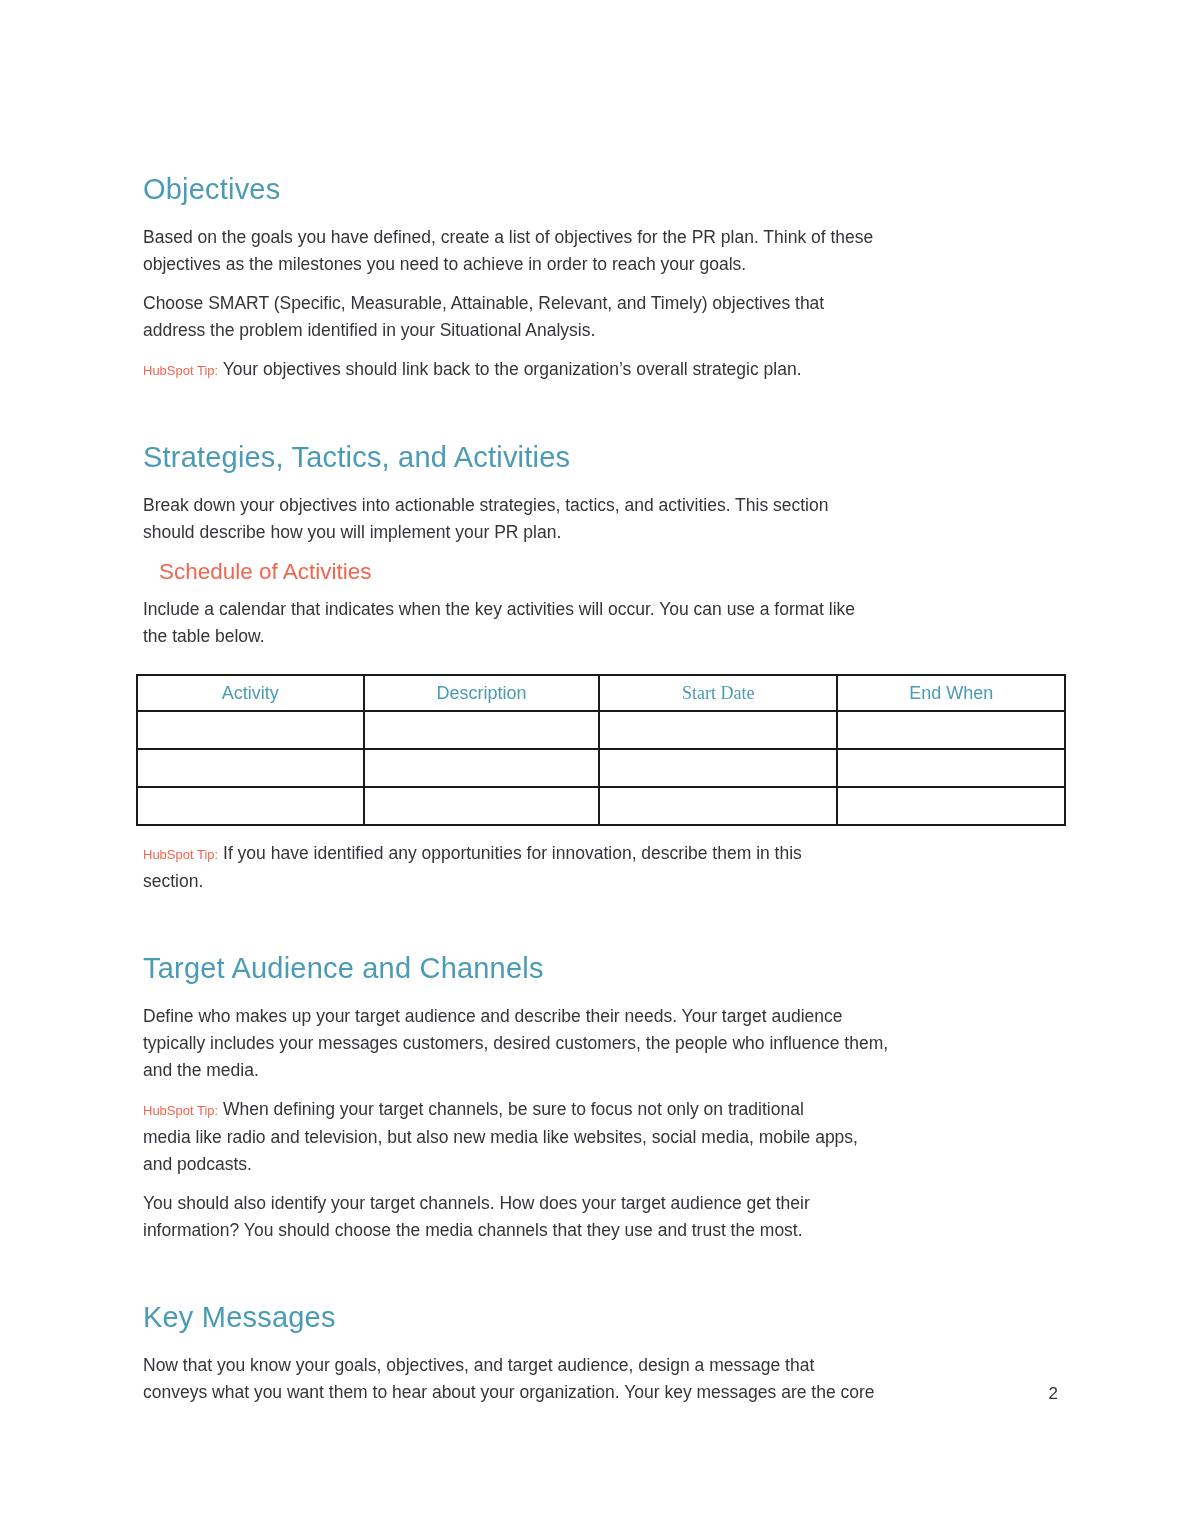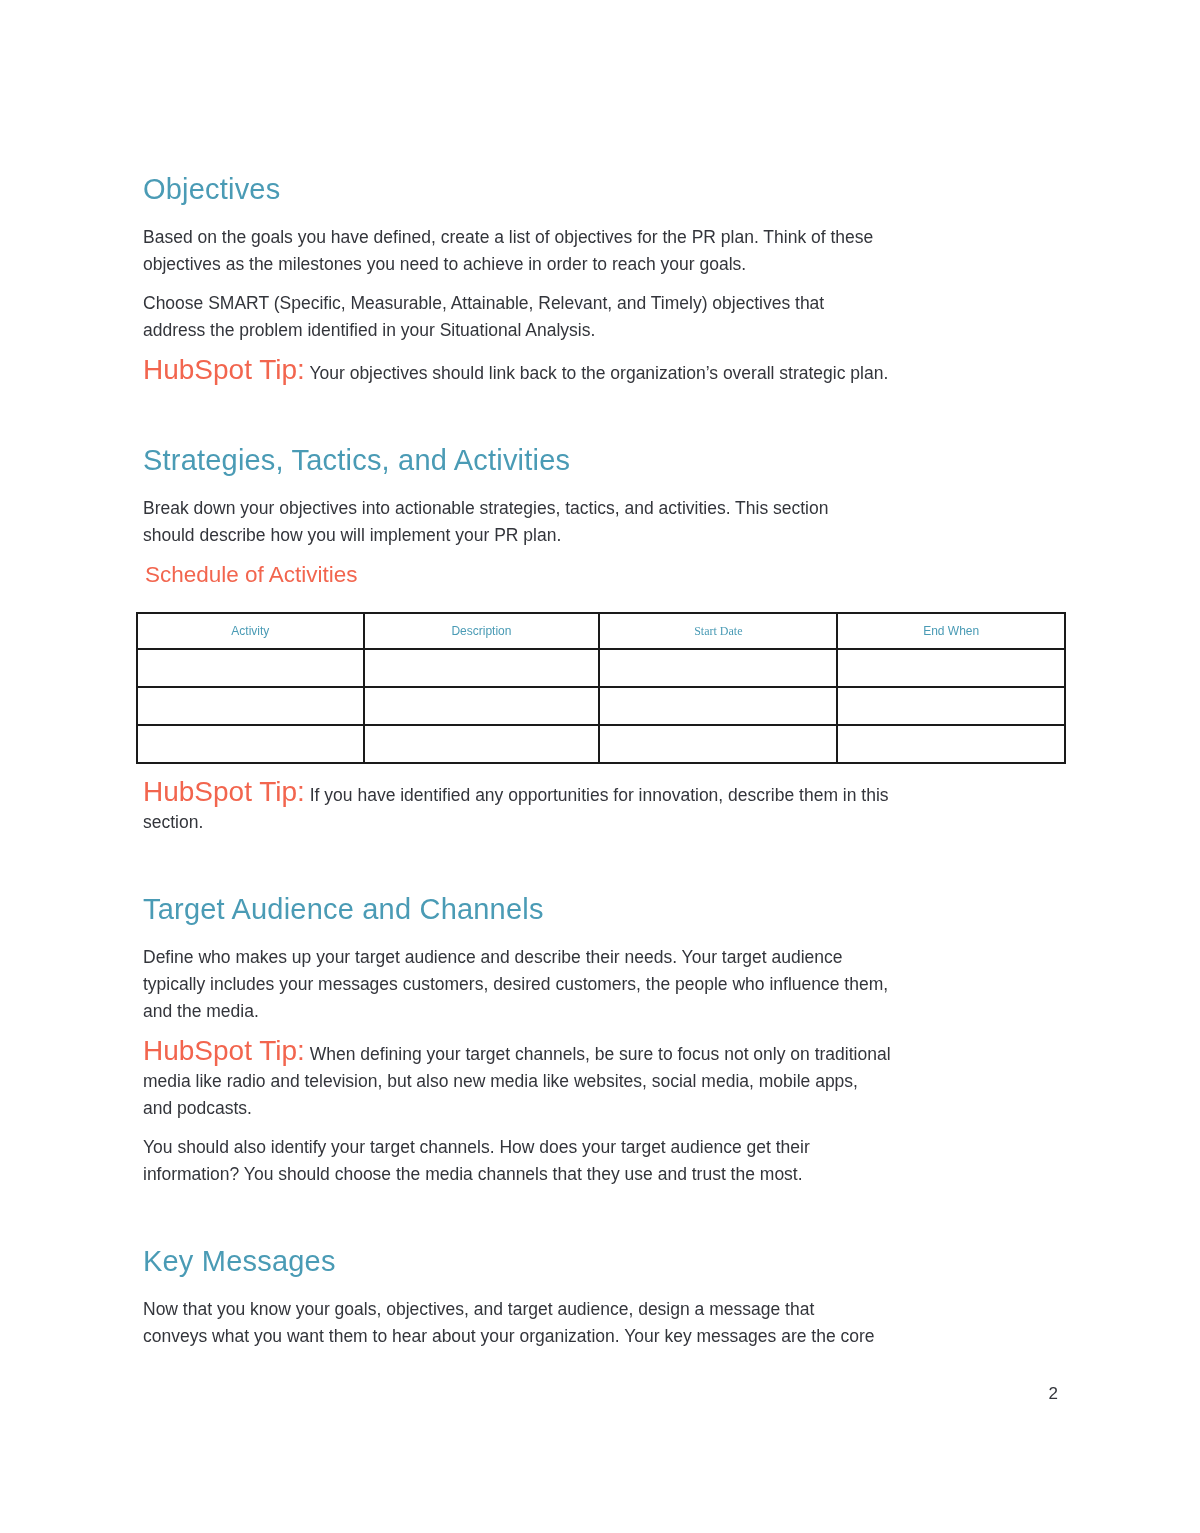--- a/index.html
+++ b/index.html
@@ -25,47 +25,47 @@
     color: #4A9BB5;
     margin: 0 0 17px 0;
     letter-spacing: 0.2px;
   }
   h1.sec-heading.section-gap { margin-top: 56px; }
   h2.sub-heading {
     font-size: 22.5px;
     line-height: 27px;
     font-weight: 400;
     color: #F2654E;
-    margin: 12px 0 11px 2px;
+    margin: 12px 0 11px 16px;
   }
   p.body-text {
     font-size: 17.5px;
     line-height: 27px;
     margin: 10px 0 12px 0;
     white-space: pre-line;
   }
   p.body-text.tight { margin-bottom: 0; }
   p.tip { margin-top: 12px; }
   p.tip.after-table { margin-top: 14px; }
   .tip-label {
-    font-size: 28px;
+    font-size: 13px;
     color: #F2654E;
   }
   table.schedule {
     border-collapse: collapse;
     table-layout: fixed;
     width: 930px;
     margin: 24px 0 0 -7px;
   }
   table.schedule th, table.schedule td {
     border: 2px solid #1A1A1A;
   }
   table.schedule th {
     height: 34px;
-    font-size: 12px;
+    font-size: 18px;
     font-weight: 400;
     color: #4A9BB5;
     vertical-align: middle;
     padding: 0 4px;
   }
   table.schedule td {
     height: 36px;
     font-size: 17px;
     padding: 0 6px;
   }
@@ -90,20 +90,22 @@
   <p class="body-text">Based on the goals you have defined, create a list of objectives for the PR plan. Think of these
 objectives as the milestones you need to achieve in order to reach your goals.</p>
   <p class="body-text">Choose SMART (Specific, Measurable, Attainable, Relevant, and Timely) objectives that
 address the problem identified in your Situational Analysis.</p>
   <p class="body-text tip"><span class="tip-label">HubSpot Tip:</span> <span>Your objectives should link back to the organization’s overall strategic plan.</span></p>
 
   <h1 class="sec-heading section-gap">Strategies, Tactics, and Activities</h1>
   <p class="body-text">Break down your objectives into actionable strategies, tactics, and activities. This section
 should describe how you will implement your PR plan.</p>
   <h2 class="sub-heading">Schedule of Activities</h2>
+  <p class="body-text tight">Include a calendar that indicates when the key activities will occur. You can use a format like
+the table below.</p>
 
   <table class="schedule">
     <thead>
       <tr>
         <th class="col-1">Activity</th>
         <th class="col-2">Description</th>
         <th class="col-3">Start Date</th>
         <th class="col-4">End When</th>
       </tr>
     </thead>

